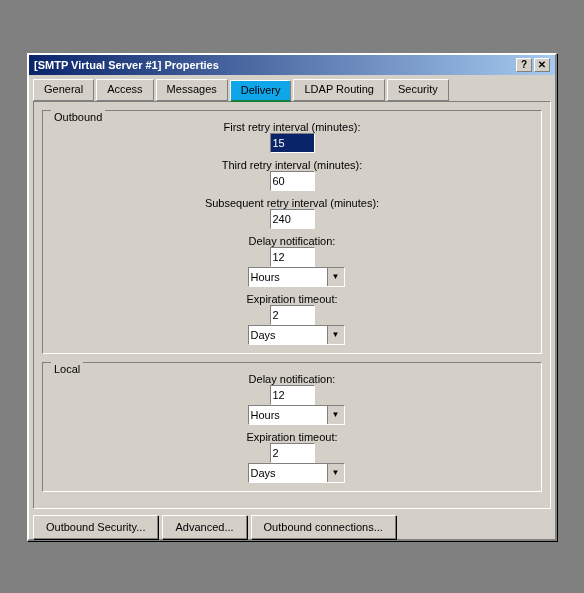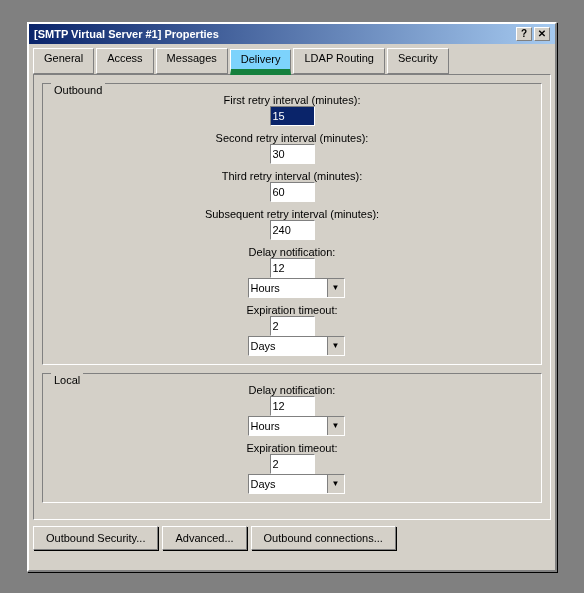--- a/index.html
+++ b/index.html
@@ -58,22 +58,22 @@
       padding: 3px 10px;
       background: #d4d0c8;
       border: 1px solid;
       border-color: #ffffff #808080 #808080 #ffffff;
       cursor: pointer;
       font-size: 11px;
       position: relative;
       bottom: -1px;
     }
     .tab.active {
-      background: #7dd3fc;
-      border-bottom: 6px solid #15803d;
+      background: #0ea5e9;
+      border-bottom: 2px solid #15803d;
       z-index: 1;
       font-weight: normal;
       padding-bottom: 4px;
     }
     .tab:not(.active) {
       bottom: 0;
       padding-top: 3px;
     }
     .content {
       background: #d4d0c8;
@@ -117,21 +117,21 @@
       font-size: 11px;
       font-family: inherit;
     }
     .form-input.selected {
       background: #0a246a;
       color: white;
     }
     .button-row {
       display: flex;
       gap: 4px;
-      padding: 6px 4px 20px 4px;
+      padding: 6px 4px 0 4px;
       justify-content: flex-start;
     }
     .btn {
       height: 24px;
       padding: 0 12px;
       background: #d4d0c8;
       border: 1px solid;
       border-color: #ffffff #808080 #808080 #ffffff;
       box-shadow: 1px 1px 0 #000;
       font-size: 11px;
@@ -193,24 +193,20 @@
   <div class="content">
 
     <div class="group-box">
       <span class="group-label">Outbound</span>
 
       <div class="form-row">
         <span class="form-label">First retry interval (minutes):</span>
         <input class="form-input selected" type="text" value="15" style="">
       </div>
 
-      <div class="form-row">
-        <span class="form-label">Second retry interval (minutes):</span>
-        <input class="form-input" type="text" value="30" style="">
-      </div>
 
       <div class="form-row">
         <span class="form-label">Third retry interval (minutes):</span>
         <input class="form-input" type="text" value="60" style="">
       </div>
 
       <div class="form-row">
         <span class="form-label">Subsequent retry interval (minutes):</span>
         <input class="form-input" type="text" value="240" style="">
       </div>

